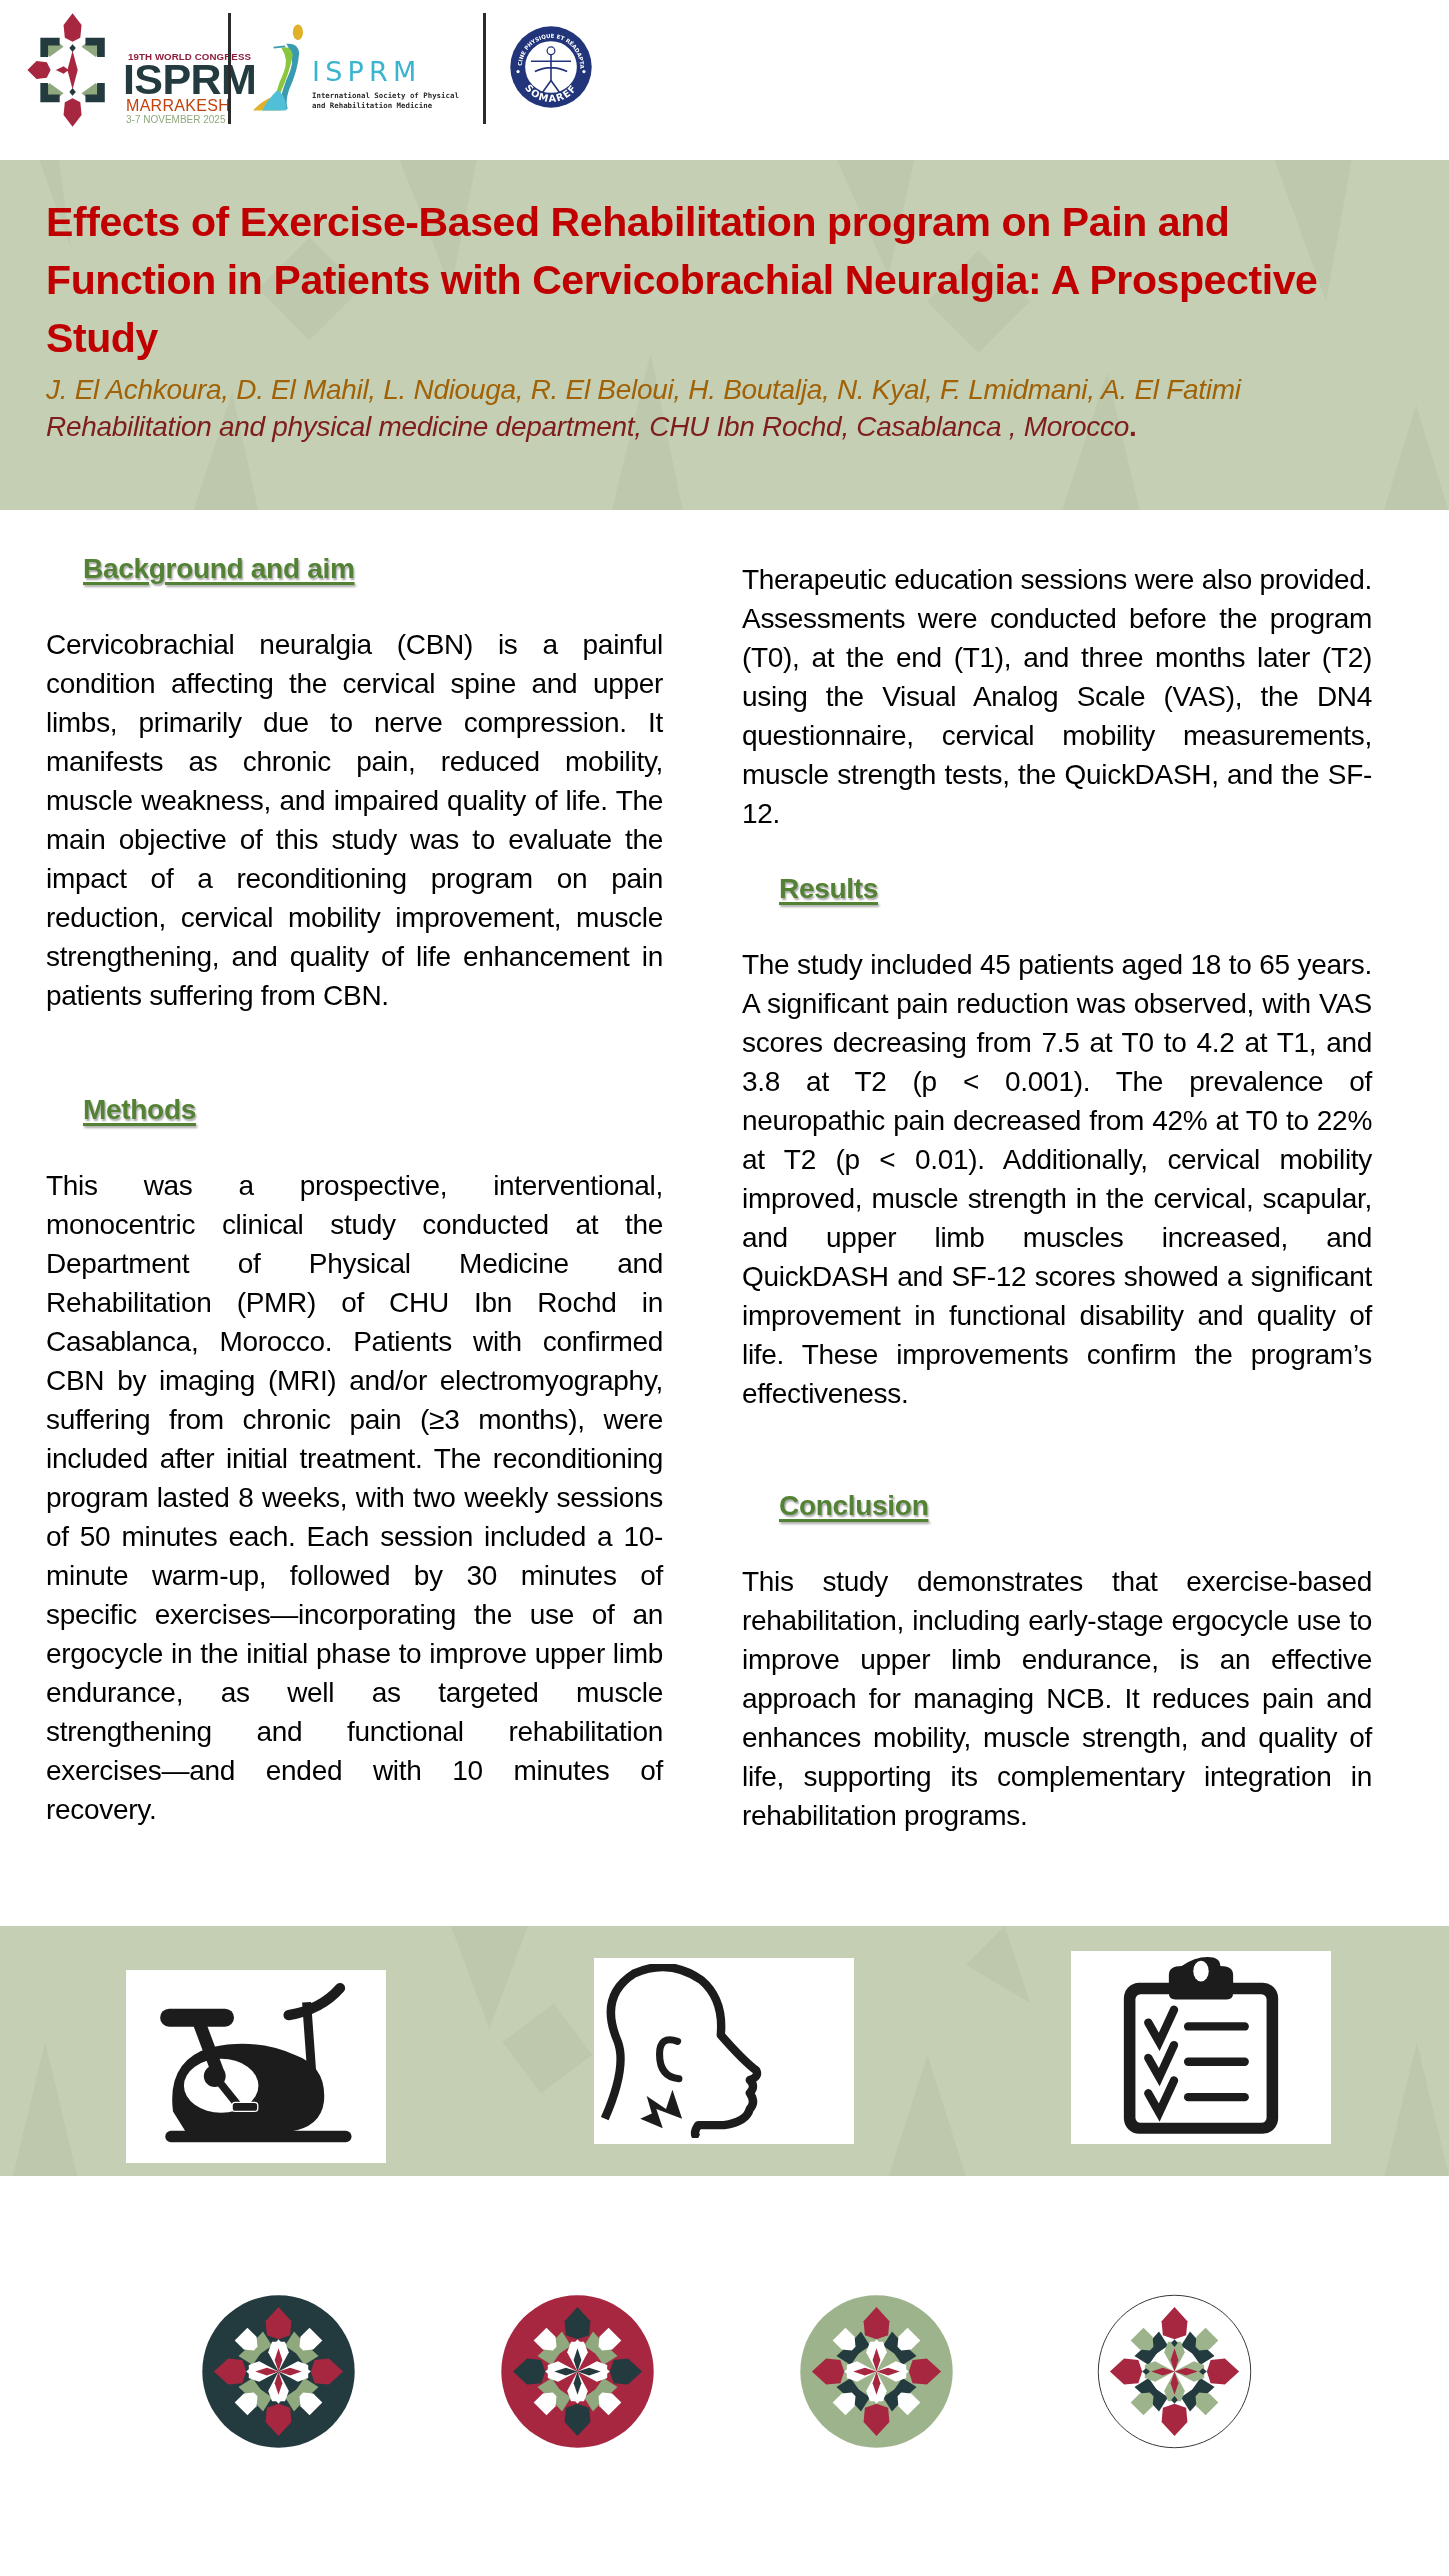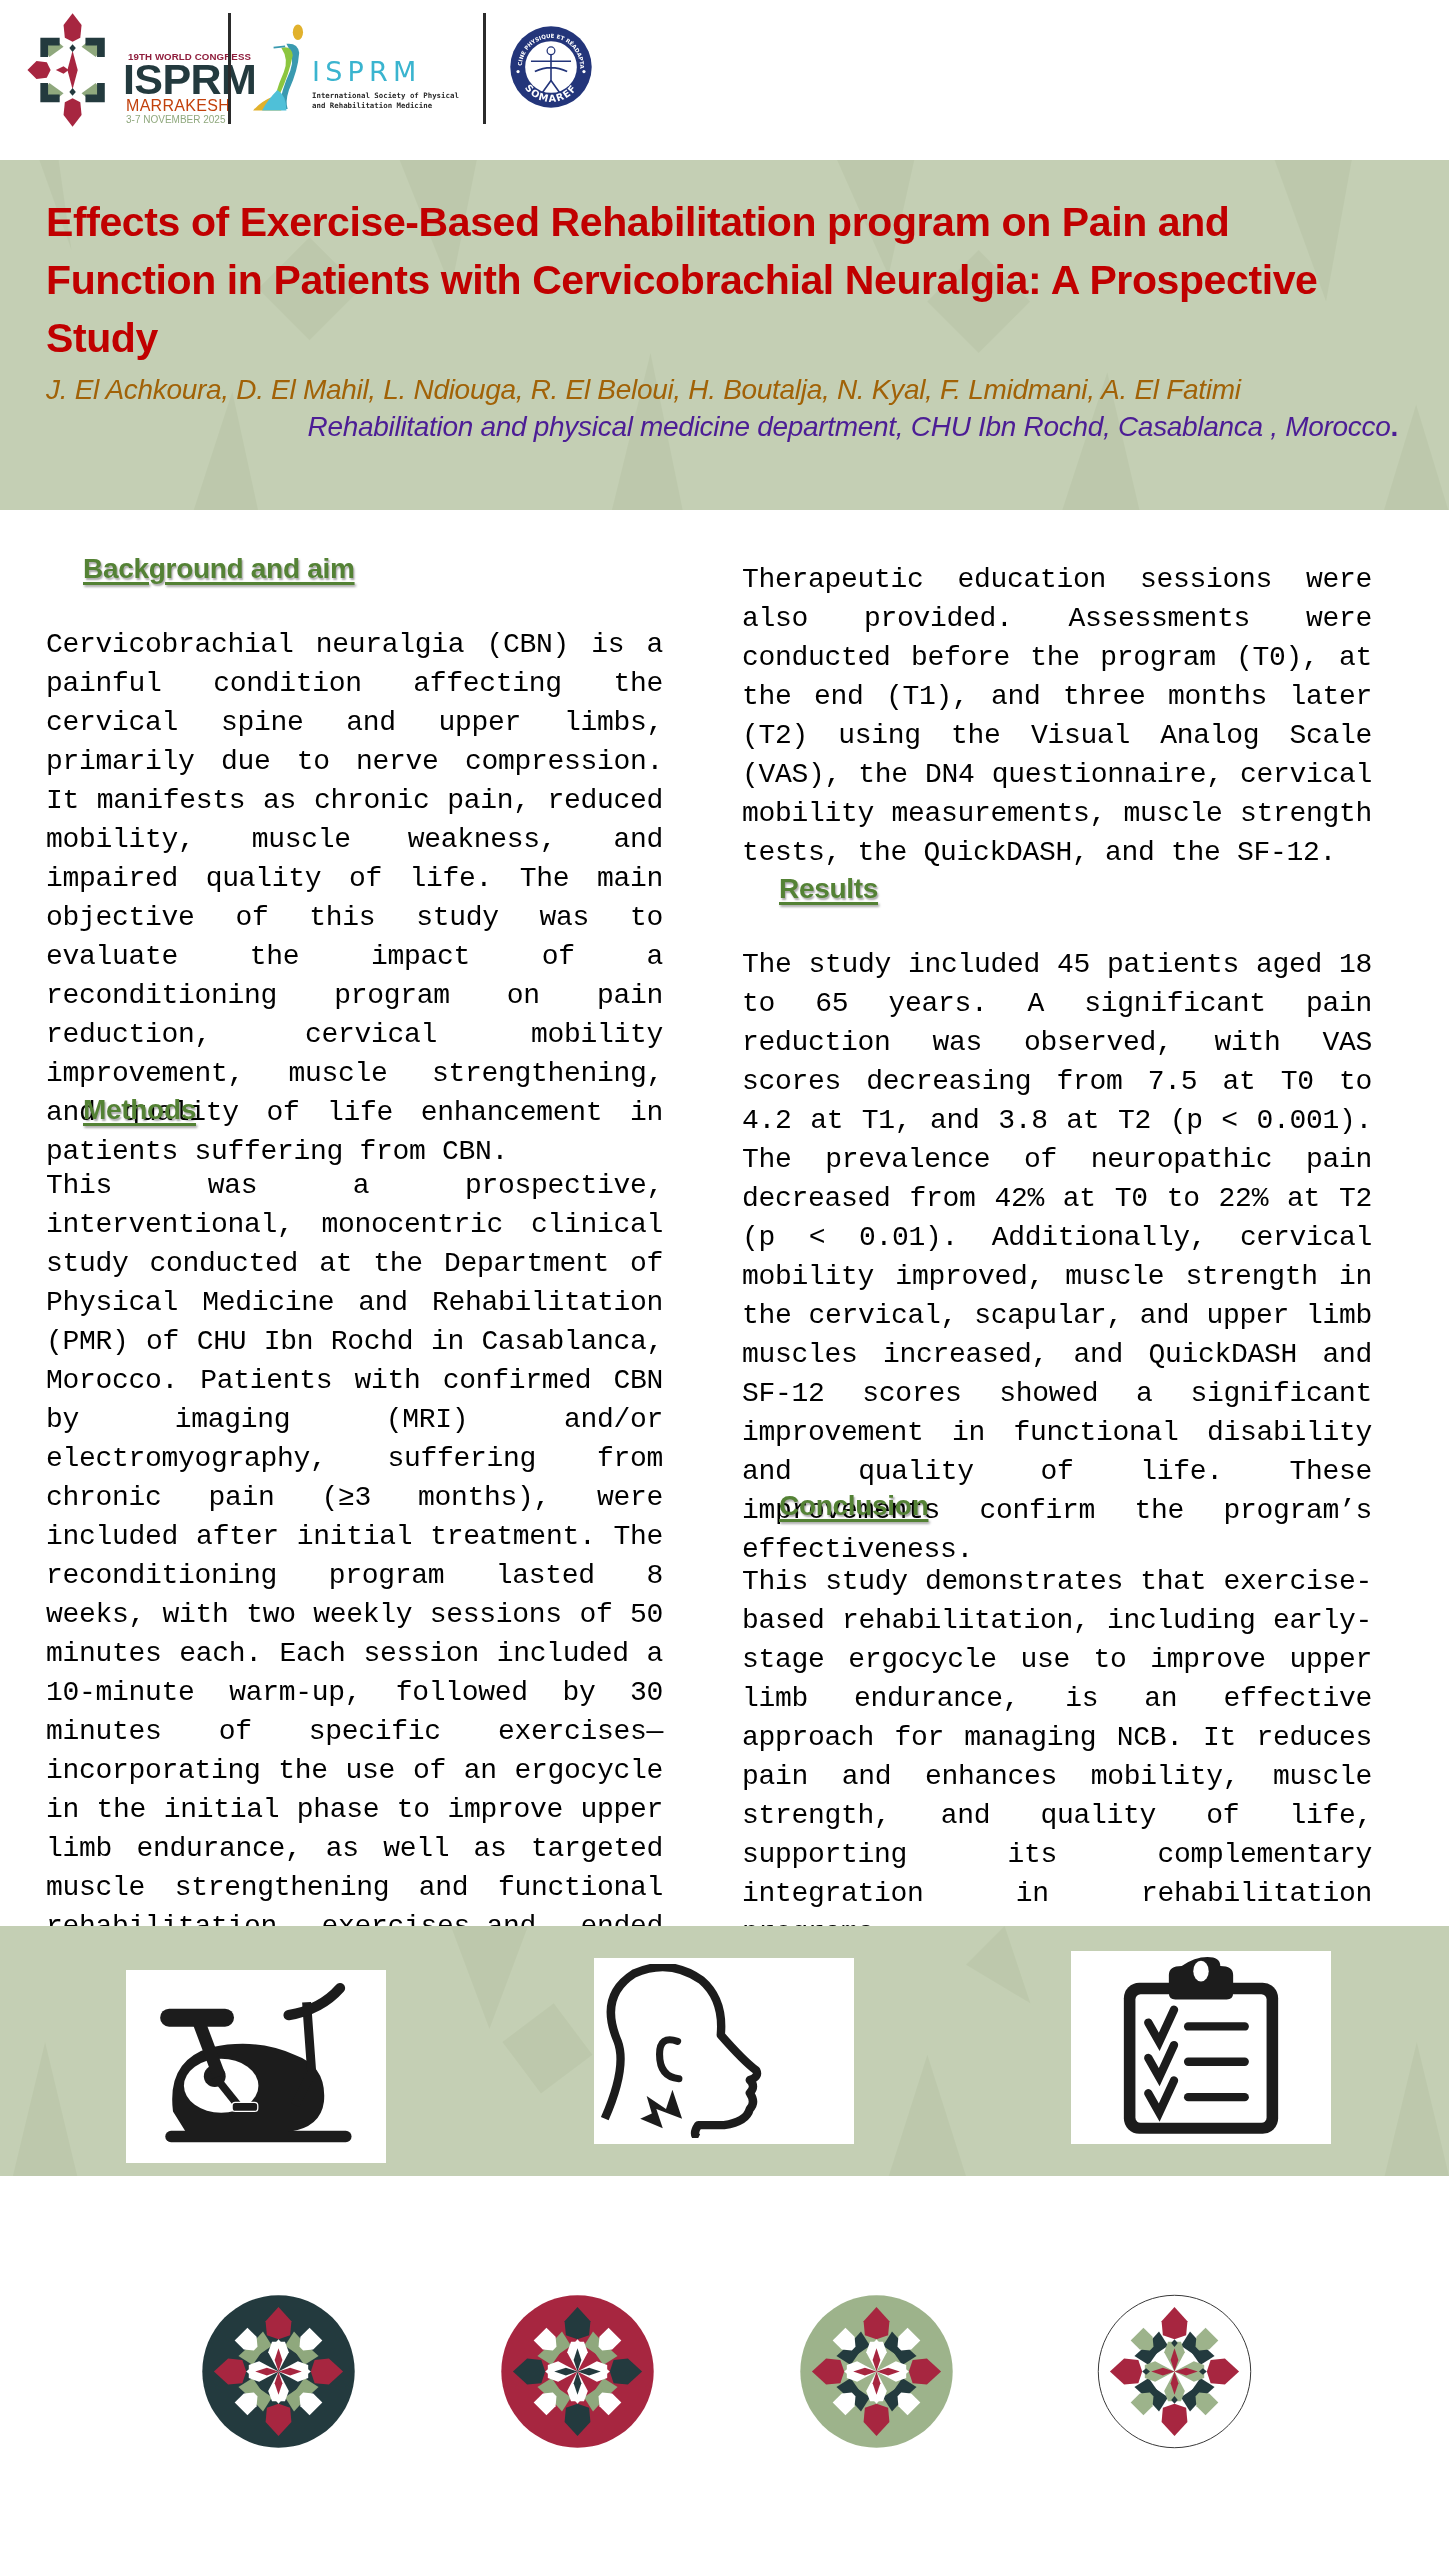--- a/index.html
+++ b/index.html
@@ -19,26 +19,26 @@
   .isprm-soc { left:248px; top:19.3px; width:219px; height:97px; }
   .isprm-soc .txt-isprm { position:absolute; left:64px; top:37px; font-size:27px; color:#3ab4cf; letter-spacing:5.2px; font-family:"DejaVu Sans", sans-serif; }
   .isprm-soc .txt-full { position:absolute; left:64px; top:72px; font-size:7.4px; font-weight:bold; color:#2b2b2b; line-height:9.7px; font-family:"DejaVu Sans Mono", monospace; white-space:nowrap; }
 
   .somaref { left:509px; top:24.5px; width:84px; height:84px; }
 
   
   .banner { left:0; top:160px; width:1449px; height:350px; background:#c4cfb4; overflow:hidden; }
   .banner-title { left:46px; top:193px; width:1352px; font-size:41px; line-height:58px; font-weight:bold; color:#c00000; letter-spacing:-0.4px; }
   .banner-authors { left:46px; top:370px; width:1352px; font-size:28px; line-height:39px; font-style:italic; color:#a16207; letter-spacing:-0.3px; }
-  .banner-affil { left:46px; top:407px; width:1352px; font-size:28px; line-height:39px; font-style:italic; color:#4c1d95; letter-spacing:-0.3px;text-align:right; }
+  .banner-affil { left:46px; top:407px; width:1352px; font-size:28px; line-height:39px; font-style:italic; color:#7f1d1d; letter-spacing:-0.3px; }
   .banner-affil b { font-style:normal; }
 
   
   .col { width:617px; font-size:28px; line-height:39px; text-align:justify; letter-spacing:-0.3px; }
-  .col p { margin:0;font-family:Liberation Mono, monospace; }
+  .col p { margin:0; }
   .sec-head { display:inline-block; font-size:28px; font-weight:bold; color:#548235; text-decoration:underline; text-decoration-thickness:3.2px; text-underline-offset:3.9px; text-shadow:1.3px 1.9px 1.9px rgba(0,0,0,0.35); letter-spacing:-0.3px;margin-left:37px; }
   .left-col { left:46px; top:0; }
   .right-col { left:742px; top:0; width:630px; }
 
   
   .icon-band { left:0; top:1926px; width:1449px; height:250px; background:#c4cfb4; overflow:hidden; }
   .icon-box { background:#fff; display:flex; align-items:center; justify-content:center; }
 </style>
 </head>
 <body>

